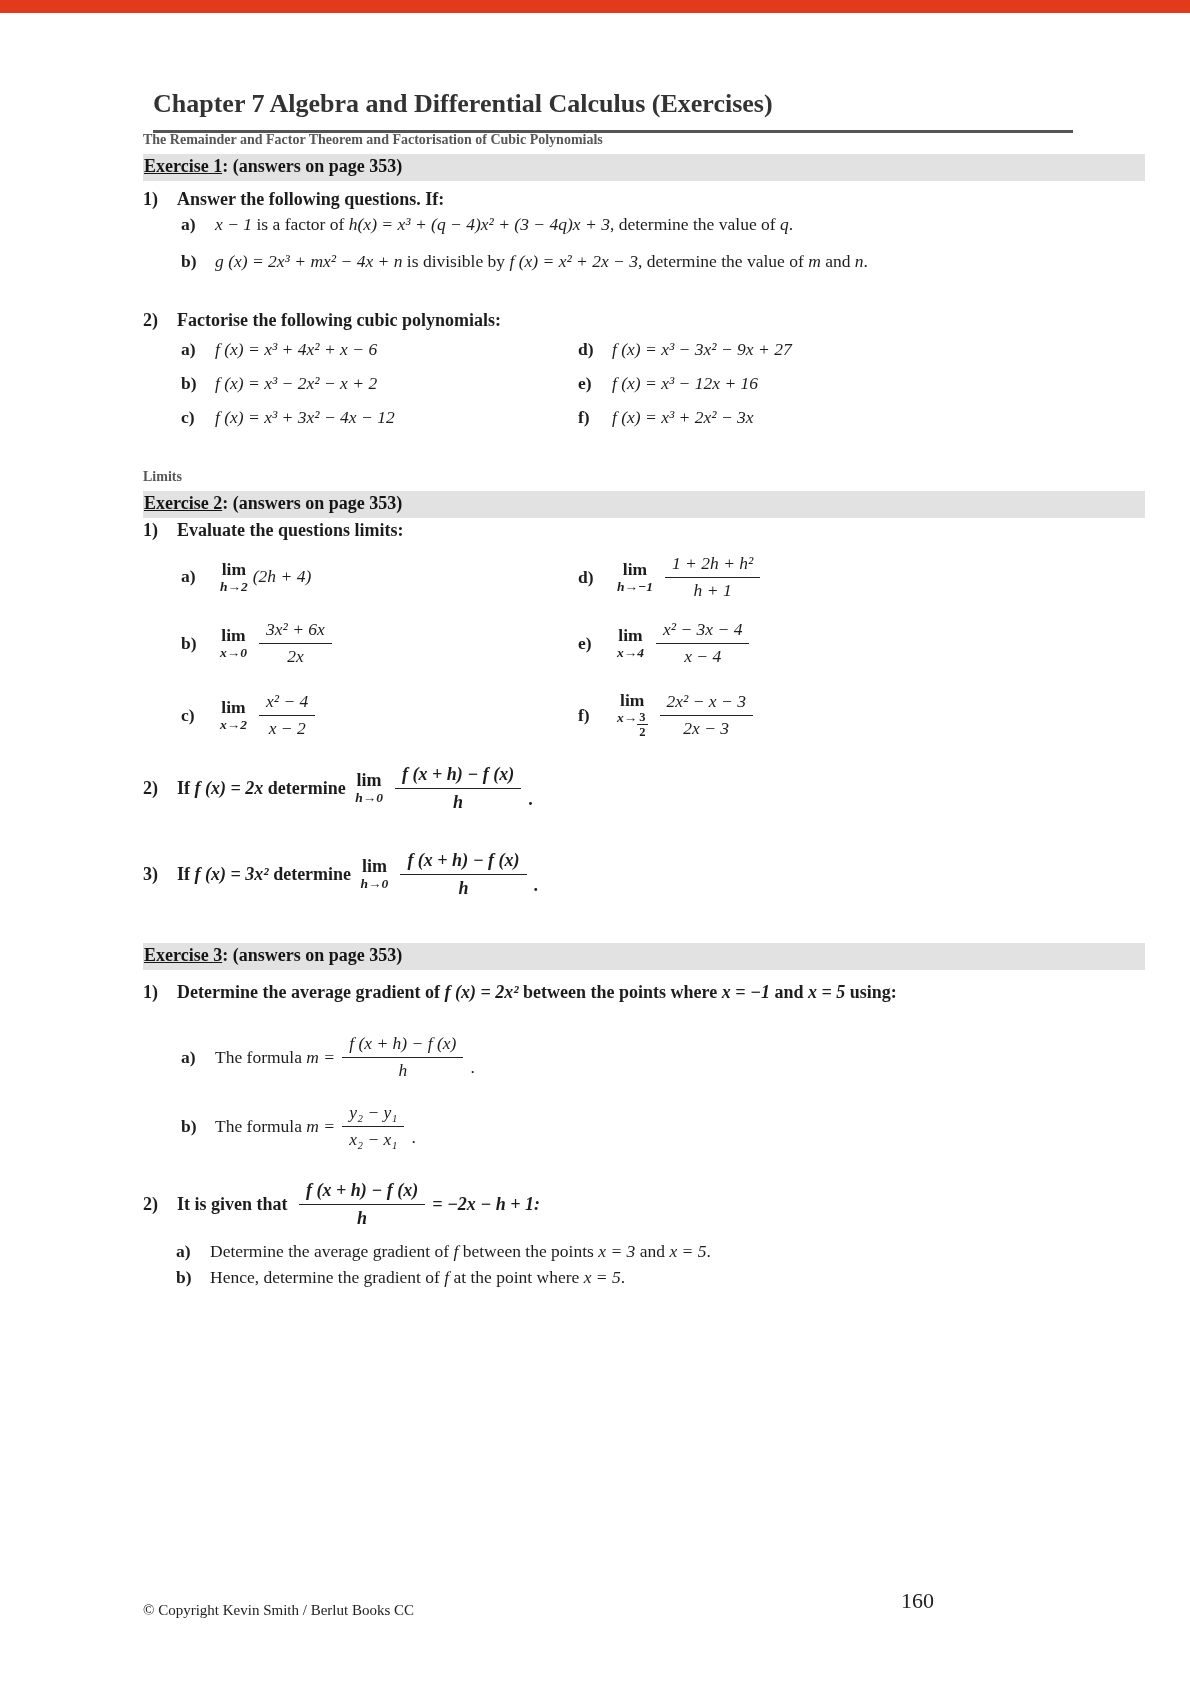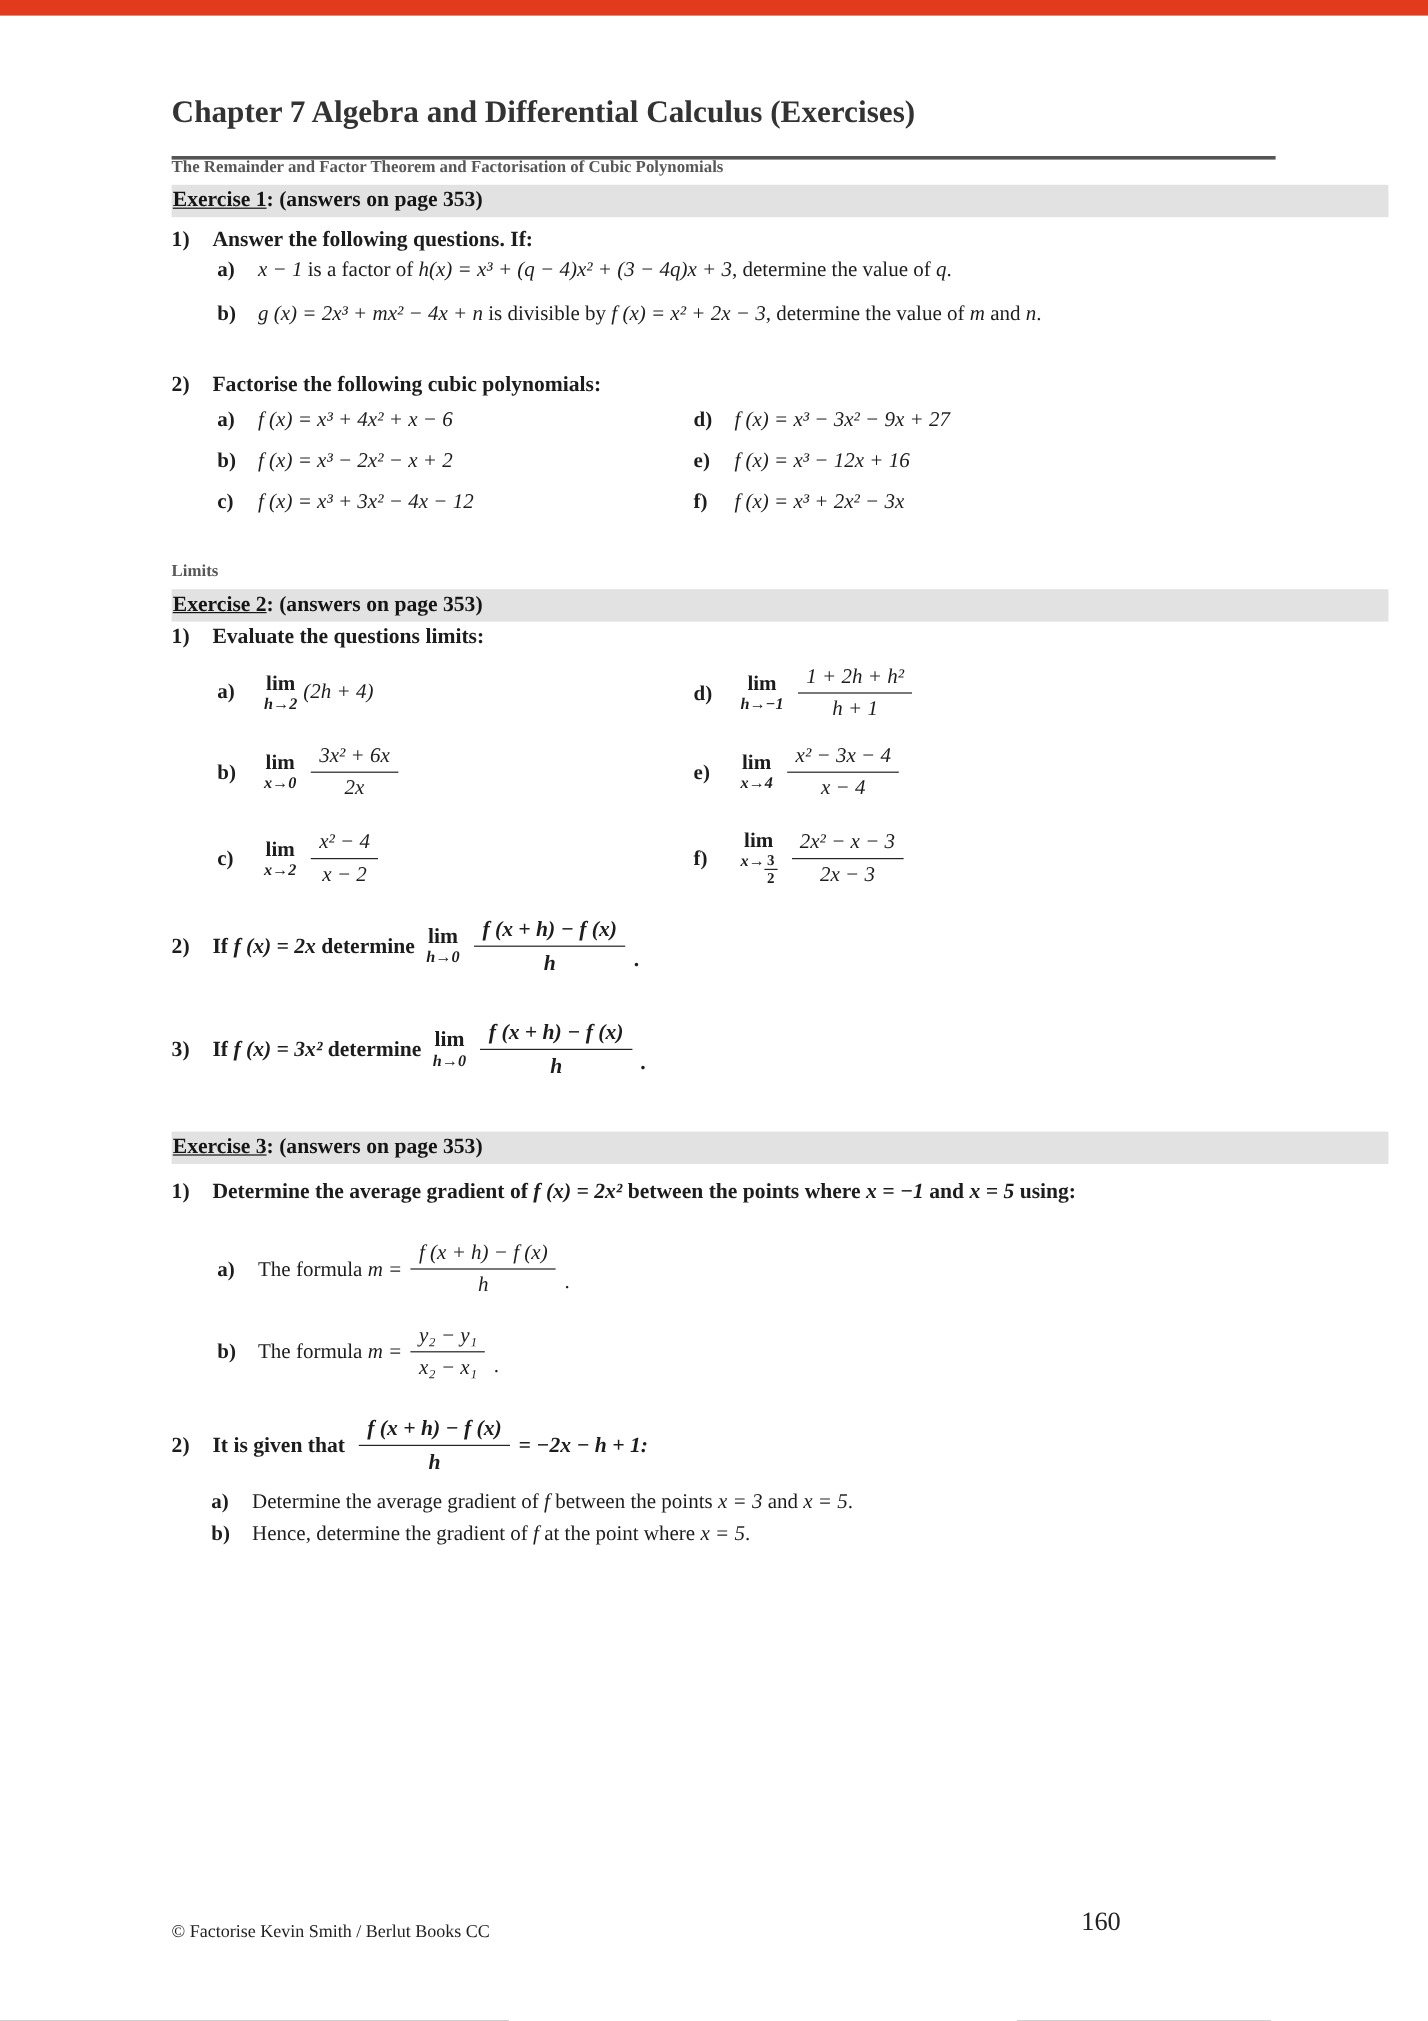--- a/index.html
+++ b/index.html
@@ -1,25 +1,25 @@
 <!DOCTYPE html>
 <html><head>
 <meta charset="utf-8">
 <style>
   html,body{margin:0;padding:0;background:#888;}
   .page{position:relative;width:1190px;height:1684px;background:#ffffff;margin:0 auto;
         font-family:"Liberation Serif","DejaVu Serif",serif;color:#1d1d1d;overflow:hidden;}
   .topbar{position:absolute;top:0;left:0;width:1190px;height:13px;background:#e23a1c;}
   .abs{position:absolute;left:143px;}
-  .title{margin:0;font-size:26px;font-weight:bold;color:#333333;width:920px;
-         border-bottom:3px solid #555;padding-bottom:21px;line-height:1.1;}
+  .title{margin:10px;font-size:26px;font-weight:bold;color:#333333;width:920px;
+         border-bottom:3px solid #555;padding-bottom:11px;line-height:1.1;}
   .sechead{font-size:14px;font-weight:bold;color:#575757;line-height:1.1;white-space:nowrap;}
   .sechead.s3{font-size:18.5px;}
   .exbar{width:997px;background:#e2e2e2;font-weight:bold;font-size:18px;color:#151515;
-         padding:2px 16px 3px 1px;line-height:1.2;}
+         padding:2px 4px 3px 1px;line-height:1.2;}
   .exname{text-decoration:underline;}
   .qline{display:flex;align-items:baseline;font-size:18px;line-height:1.25;}
   .qline.fc{align-items:center;}
   .bold{font-weight:bold;}
   .qnum{width:34px;flex:none;font-weight:bold;}
   .sub{display:flex;align-items:baseline;font-size:17.5px;line-height:1.3;white-space:nowrap;}
   .sub.fc{align-items:center;}
   .slabel{width:34px;flex:none;font-weight:bold;}
   .segs{white-space:pre-wrap;}
   .segs i{font-style:italic;text-align:center;}
@@ -253,15 +253,15 @@
 
   <div class="sub abs" style="left:176px;top:1240px">
     <span class="slabel">a)</span>
     <span class="segs"><span>Determine the average gradient of </span><i>f</i><span> between the points </span><i>x = 3</i><span> and </span><i>x = 5</i><span>.</span></span>
   </div>
   <div class="sub abs" style="left:176px;top:1266px">
     <span class="slabel">b)</span>
     <span class="segs"><span>Hence, determine the gradient of </span><i>f</i><span> at the point where </span><i>x = 5</i><span>.</span></span>
   </div>
 
-  <div class="footer-copy abs" style="top:1602px">© Factorise Kevin Smith / Berlut Books CC</div>
+  <div class="footer-copy abs" style="top:1602px">© Copyright Kevin Smith / Berlut Books CC</div>
   <div class="pagenum abs" style="left:901px;top:1588px">160</div>
 </div>
 
 </body></html>

